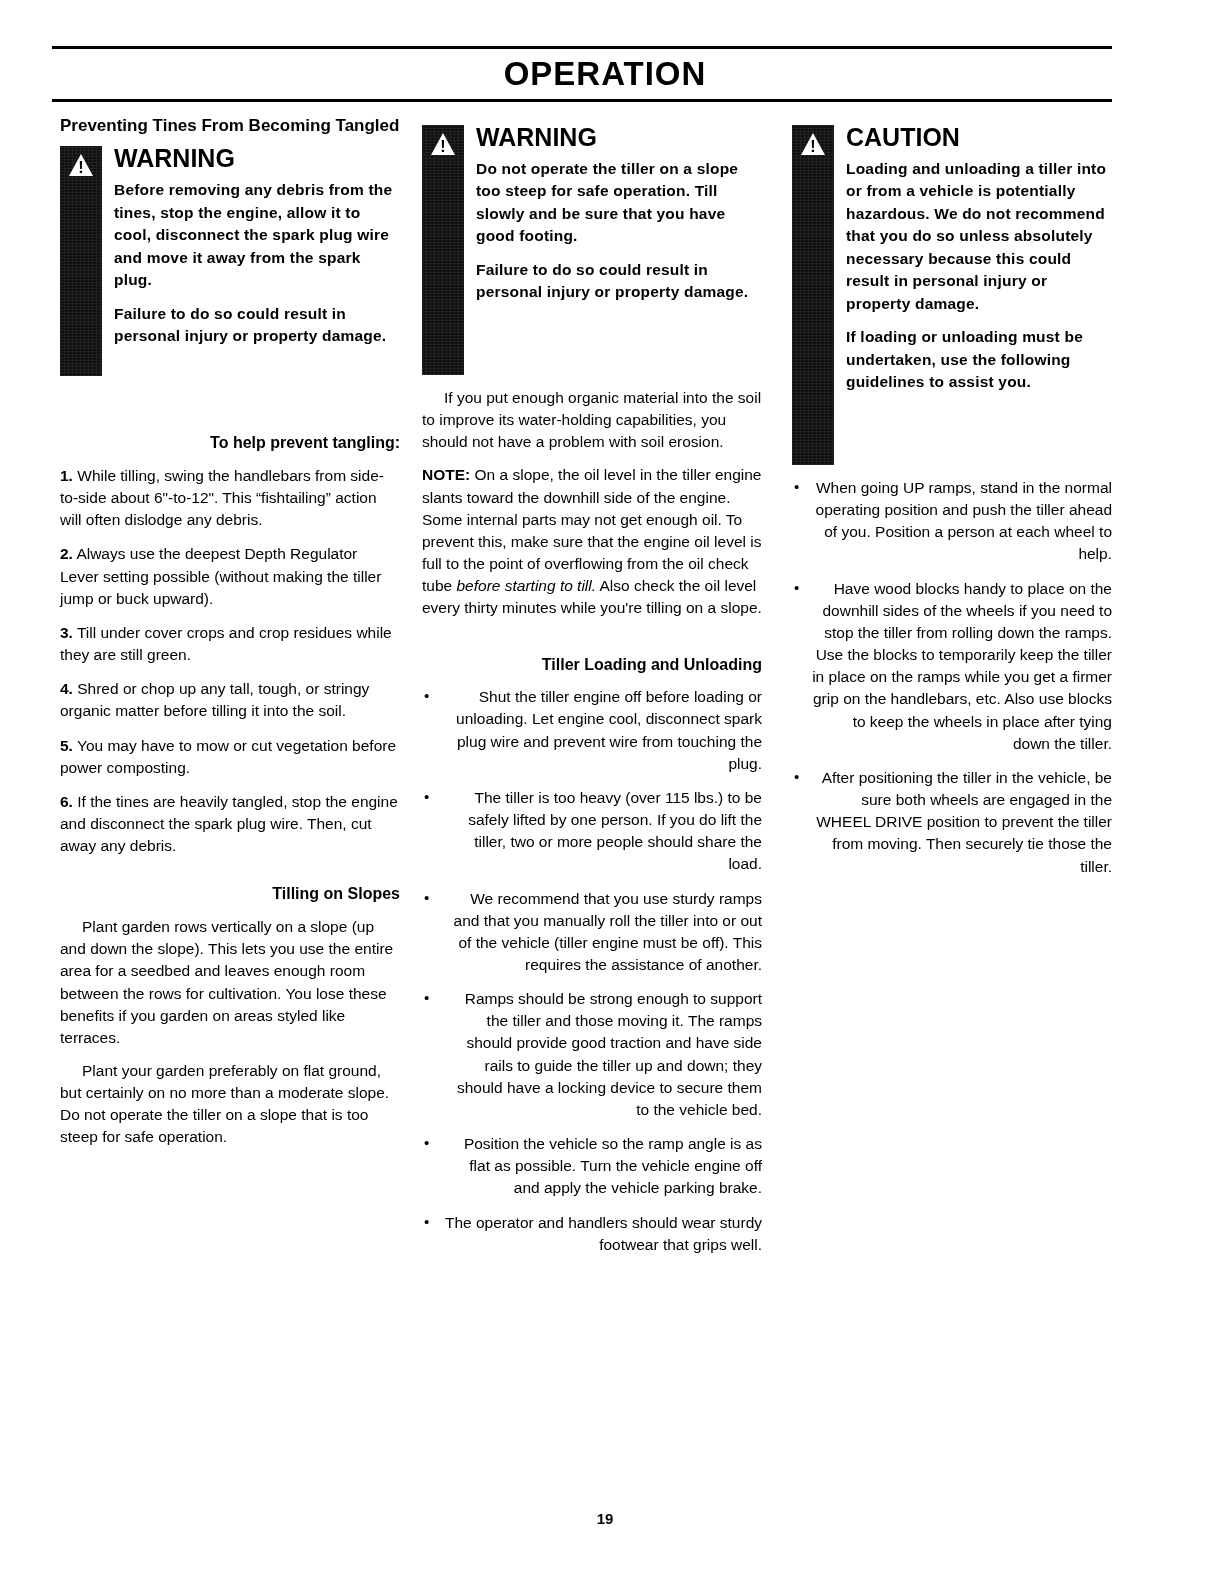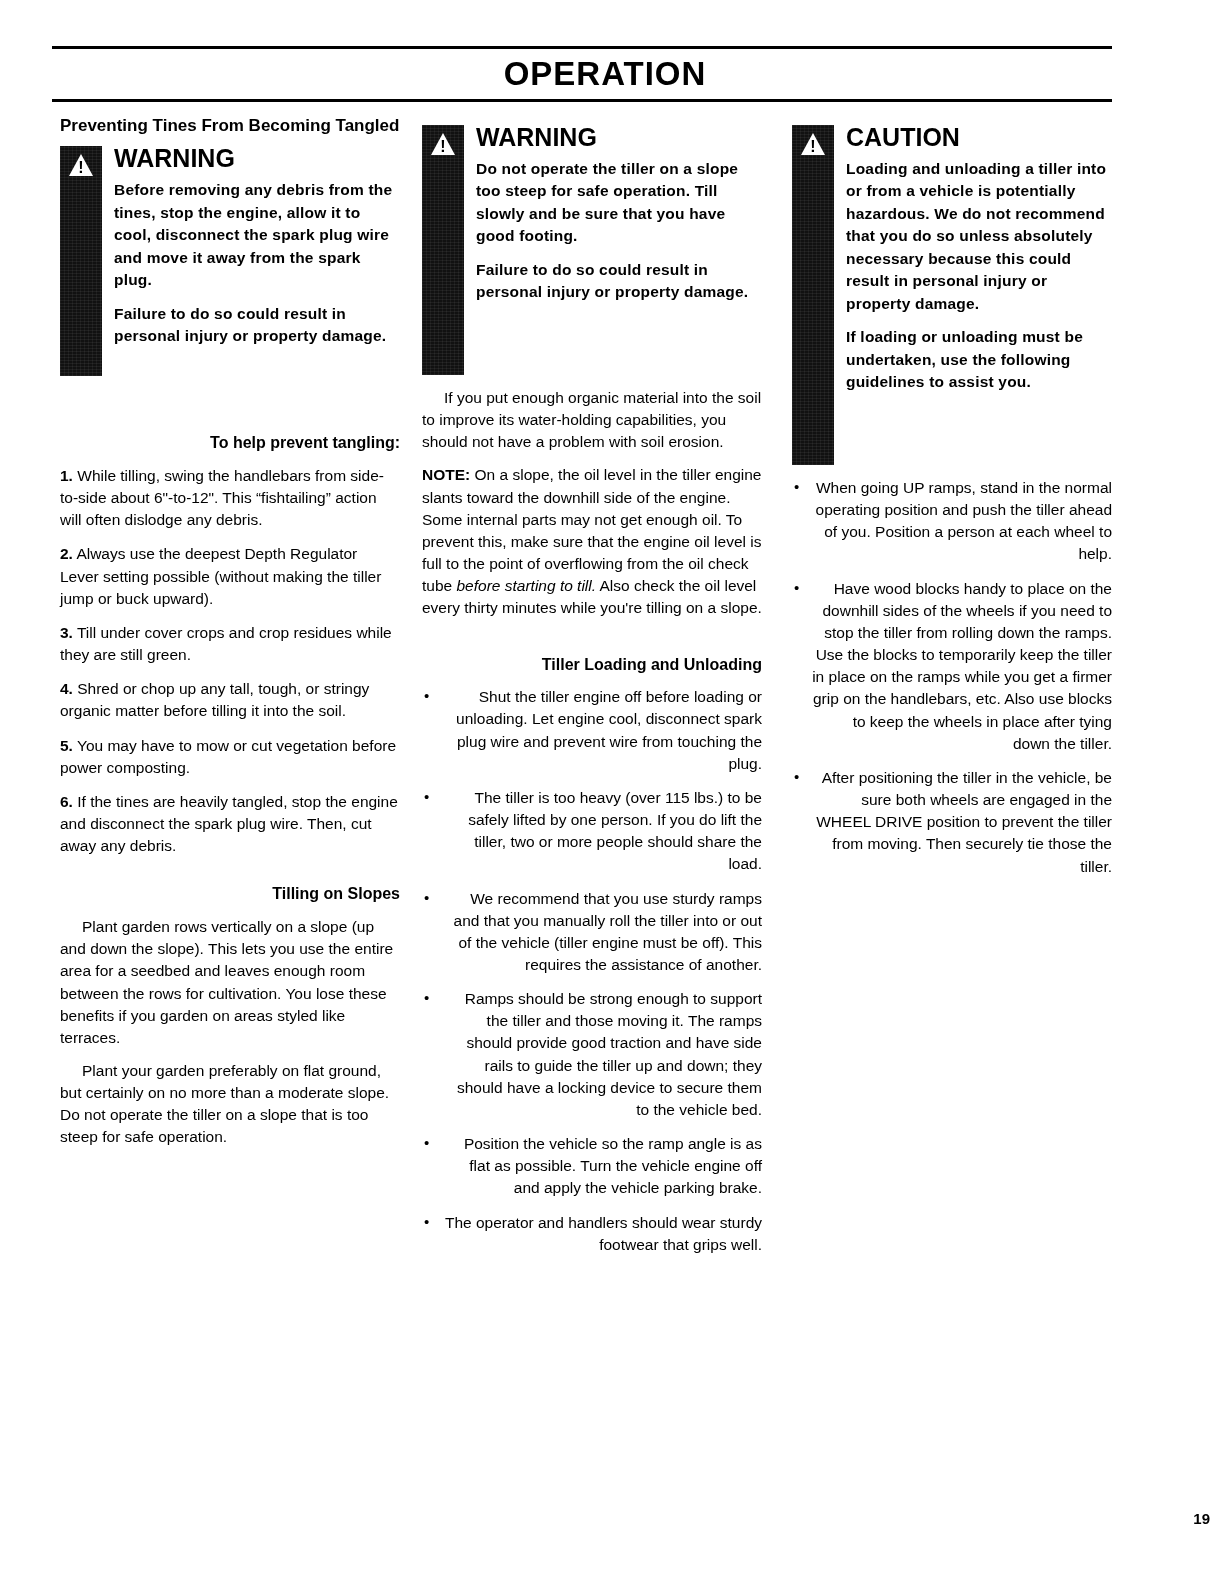--- a/index.html
+++ b/index.html
@@ -156,21 +156,21 @@
     letter-spacing: 0.2px;
   }
   .warnbox.tall .bar { height: 100%; }
 
   .italic { font-style: italic; }
   .footer {
     position: absolute;
     left: 0;
     top: 1510px;
     width: 1210px;
-    text-align: right;
+    text-align: center;
     font-size: 15px;
     font-weight: bold;
   }
   .spacer-lg { height: 18px; }
 </style>
 </head>
 <body>
 
 <div class="page">
 

